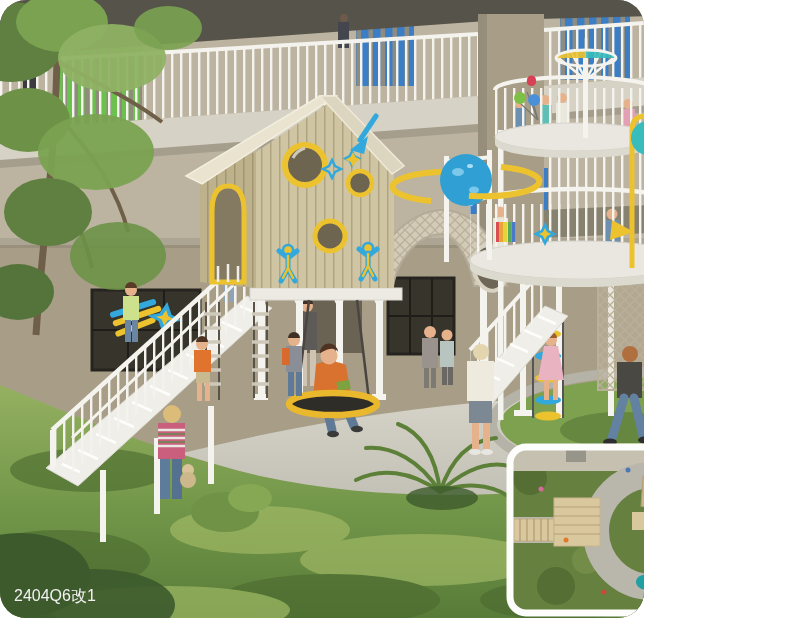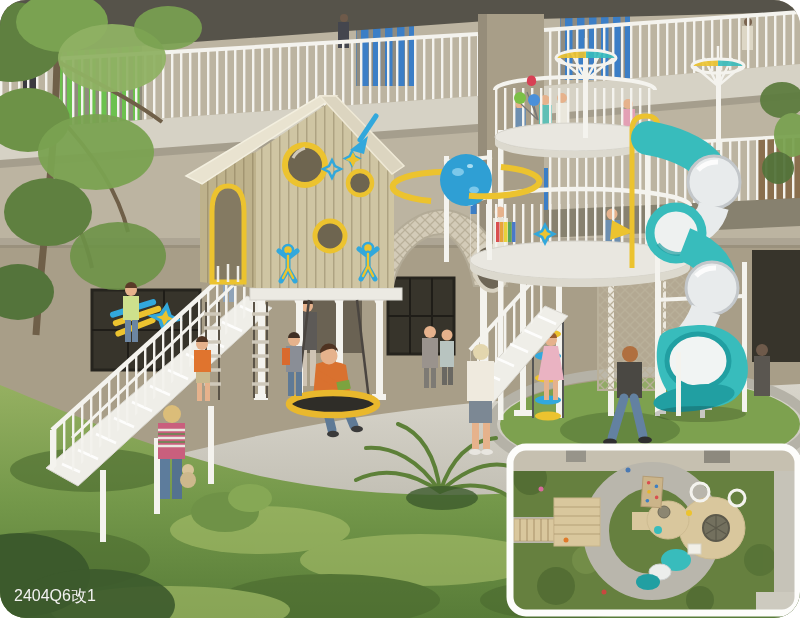--- a/index.html
+++ b/index.html
@@ -1,16 +1,16 @@
 <!DOCTYPE html>
 <html style="--soffit: #56534a; --wall_upper: #bcb4a1; --wall_lower: #a89e88; --slab: #d6d2c5; --slab_shadow: #87816f; --railing_white: #f4f3ee; --slats_green: #6cc14e; --slats_blue: #3b7ec6; --window_dark: #37342b; --wood_wall: #8a6f4e; --house_wood: #cfc5a3; --house_wood_dark: #beb28c; --roof_light: #e9e3d0; --roof_dark: #dcd5c0; --accent_yellow: #ecc32f; --accent_blue: #32a8dc; --slide_teal: #38bcbc; --slide_teal_dark: #219fa2; --tube_clear: #e8ebec; --mesh_tan: #d3cbb8; --pavement: #ccc9bf; --grass_light: #a9c06b; --grass_mid: #7da14f; --grass_dark: #4a692f; --bush_dark: #3c5a2c; --skin: #e6b28c; --swing_yellow: #e9b82d; --plan_grass: #66803f; --plan_pavement: #b9b6ac; --plan_deck: #d9c79d;"><head>
 <meta charset="utf-8">
 <style>
   html,body{margin:0;padding:0;background:#ffffff;}
-  .page{width:800px;height:618px;position:relative;background:#fff;}
+  .page{width:644px;height:618px;position:relative;background:#fff;}
   .scene{position:absolute;inset:0;border-radius:26px;overflow:hidden;background:#b7ae9b;}
   svg{display:block;}
   
   .fWallU{fill:var(--wall_upper)} .fWallL{fill:var(--wall_lower)} .fSoffit{fill:var(--soffit)}
   .fSlab{fill:var(--slab)} .fSlabD{fill:var(--slab_shadow)}
   .fWhite{fill:var(--railing_white)} .sWhite{stroke:var(--railing_white)}
   .fWin{fill:var(--window_dark)} .fWood{fill:var(--wood_wall)}
   .fHouse{fill:var(--house_wood)} .fHouseD{fill:var(--house_wood_dark)}
   .fRoof{fill:var(--roof_light)} .fRoofD{fill:var(--roof_dark)}
   .fYel{fill:var(--accent_yellow)} .sYel{stroke:var(--accent_yellow)}

